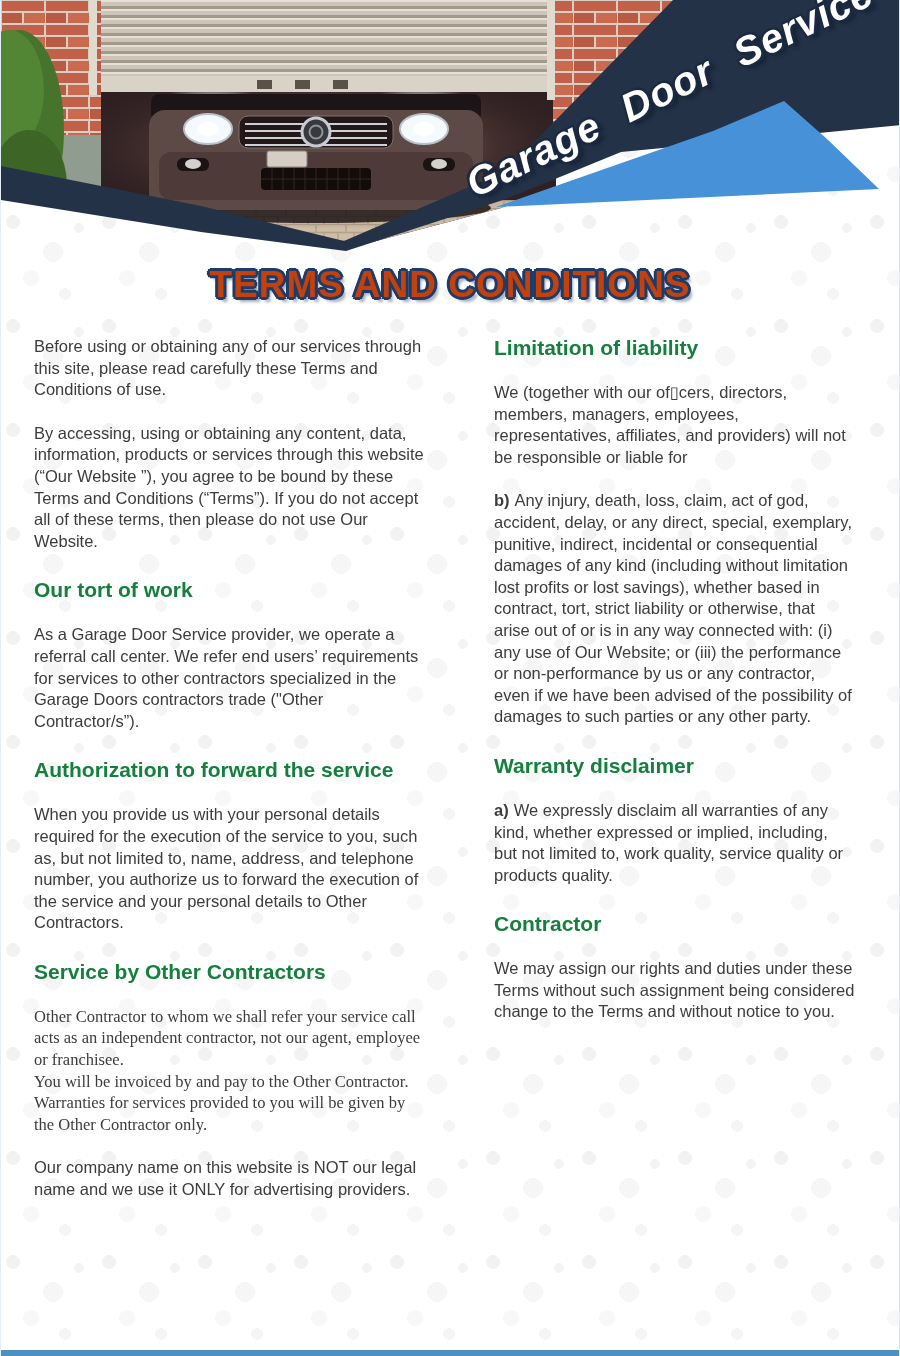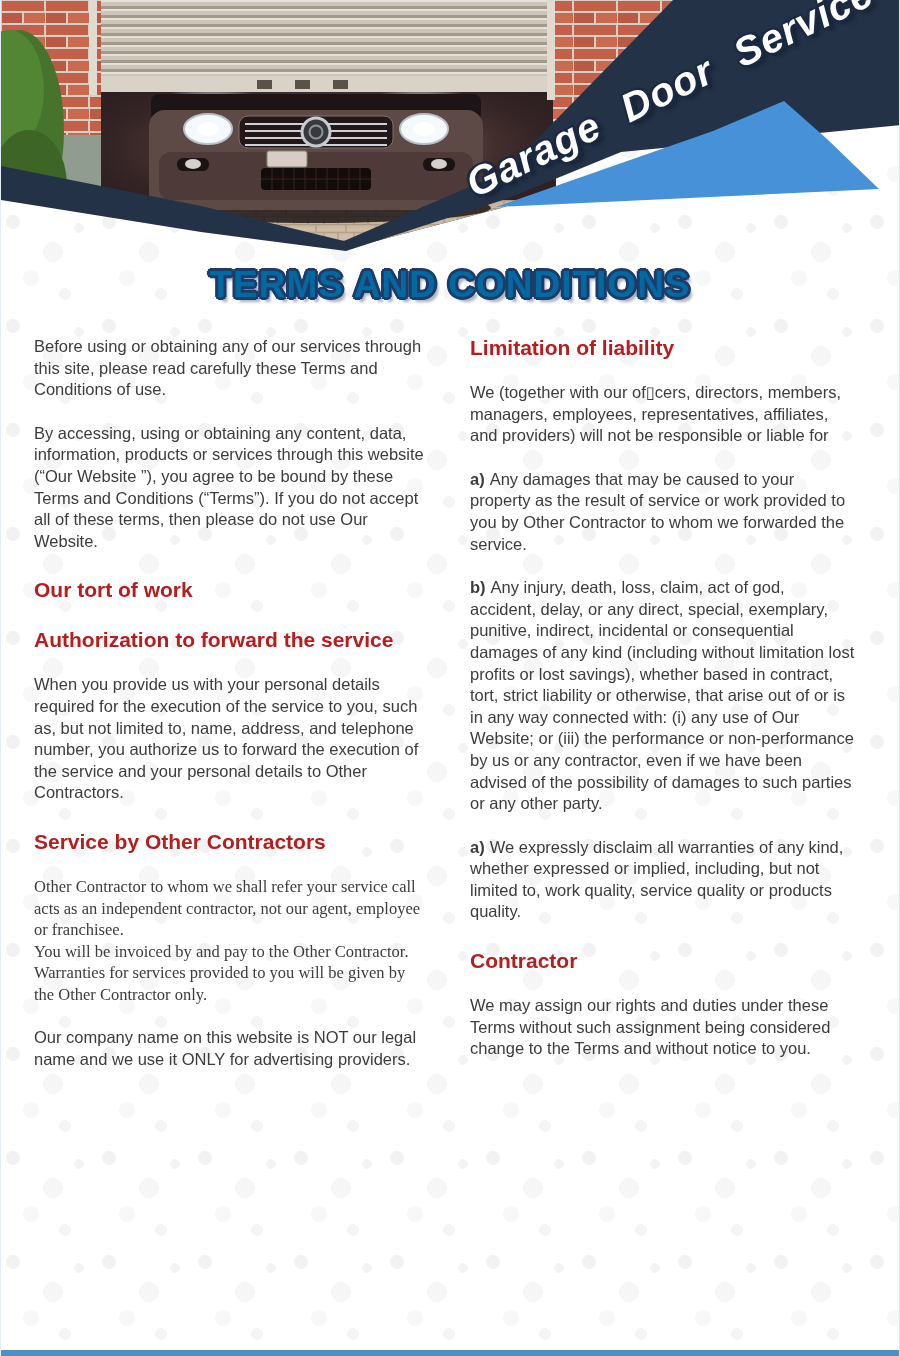--- a/index.html
+++ b/index.html
@@ -46,44 +46,44 @@
       -2px  0   0 #1b2a42, 2px  0   0 #1b2a42,
        0   -2px 0 #1b2a42, 0    2px 0 #1b2a42,
        4px 5px 4px rgba(12,22,38,.55);
   }
 
   
   .page-title{
     margin:6px 0 0 0;
     text-align:center;
     font-size:37px;font-weight:bold;letter-spacing:1px;
-    color:#0369a1;
+    color:#c2410c;
     text-shadow:
       -2px -2px 0 #1e3c69, 2px -2px 0 #1e3c69,
       -2px  2px 0 #1e3c69, 2px  2px 0 #1e3c69,
       -3px  0   0 #1e3c69, 3px  0   0 #1e3c69,
        0   -3px 0 #1e3c69, 0    3px 0 #1e3c69,
       -2px  0   0 #1e3c69, 2px  0   0 #1e3c69,
        4px  5px 3px rgba(95,110,135,.55);
   }
 
   
   .content{
-    display:flex;gap:44px;
+    display:flex;gap:68px;
     padding:30px 44px 0 33px;
     color:#3c3c3c;
     font-size:16.5px;line-height:21.6px;
   }
   .col-left{width:392px;flex:0 0 392px;}
   .col-right{flex:1;min-width:0;}
   .content p{margin:0 0 22px 0;}
   .content p.m0{margin:0;}
   .prewrap{white-space:pre-line;font-family:Liberation Serif, serif;}
   h2.sec{
-    color:#b91c1c;
+    color:#15803d;
     font-size:21px;line-height:24px;
     margin:26px 0 22px 0;
   }
   h2.sec.first{margin-top:0;}
   .item b{margin-right:5px;}
 
   
   .bottom-bar{
     position:absolute;left:0;right:0;bottom:0;
     height:6px;background:#4e90bf;
@@ -183,37 +183,38 @@
 
   <h1 class="page-title layer">TERMS AND CONDITIONS</h1>
 
   <div class="content layer">
 
     <div class="col-left">
       <p>Before using or obtaining any of our services through this site, please read carefully these Terms and Conditions of use.</p>
       <p>By accessing, using or obtaining any content, data, information, products or services through this website (“Our Website ”), you agree to be bound by these Terms and Conditions (“Terms”). If you do not accept all of these terms, then please do not use Our Website.</p>
 
       <h2 class="sec">Our tort of work</h2>
+      <p>As a Garage Door Service provider, we operate a referral call center. We refer end users’ requirements for services to other contractors specialized in the Garage Doors contractors trade ("Other Contractor/s”).</p>
 
       <h2 class="sec">Authorization to forward the service</h2>
       <p>When you provide us with your personal details required for the execution of the service to you, such as, but not limited to, name, address, and telephone number, you authorize us to forward the execution of the service and your personal details to Other Contractors.</p>
 
       <h2 class="sec">Service by Other Contractors</h2>
       <p class="prewrap">Other Contractor to whom we shall refer your service call acts as an independent contractor, not our agent, employee or franchisee.
 You will be invoiced by and pay to the Other Contractor.
 Warranties for services provided to you will be given by the Other Contractor only.</p>
       <p>Our company name on this website is NOT our legal name and we use it ONLY for advertising providers.</p>
     </div>
 
     <div class="col-right">
       <h2 class="sec first">Limitation of liability</h2>
       <p>We (together with our of▯cers, directors, members, managers, employees, representatives, affiliates, and providers) will not be responsible or liable for</p>
-      <p class="item"><b>a)</b><span>Any damages that may be caused to your property as the result of service or work provided to you by Other Contractor to whom we forwarded the service.</span></p>
       <p class="item"><b>b)</b><span>Any injury, death, loss, claim, act of god, accident, delay, or any direct, special, exemplary, punitive, indirect, incidental or consequential damages of any kind (including without limitation lost profits or lost savings), whether based in contract, tort, strict liability or otherwise, that arise out of or is in any way connected with: (i) any use of Our Website; or (iii) the performance or non-performance by us or any contractor, even if we have been advised of the possibility of damages to such parties or any other party.</span></p>
 
+      <h2 class="sec">Warranty disclaimer</h2>
       <p class="item m0"><b>a)</b><span>We expressly disclaim all warranties of any kind, whether expressed or implied, including, but not limited to, work quality, service quality or products quality.</span></p>
 
       <h2 class="sec">Contractor</h2>
       <p>We may assign our rights and duties under these Terms without such assignment being considered change to the Terms and without notice to you.</p>
     </div>
   </div>
 
   <div class="bottom-bar layer"></div>
 </div>
 

